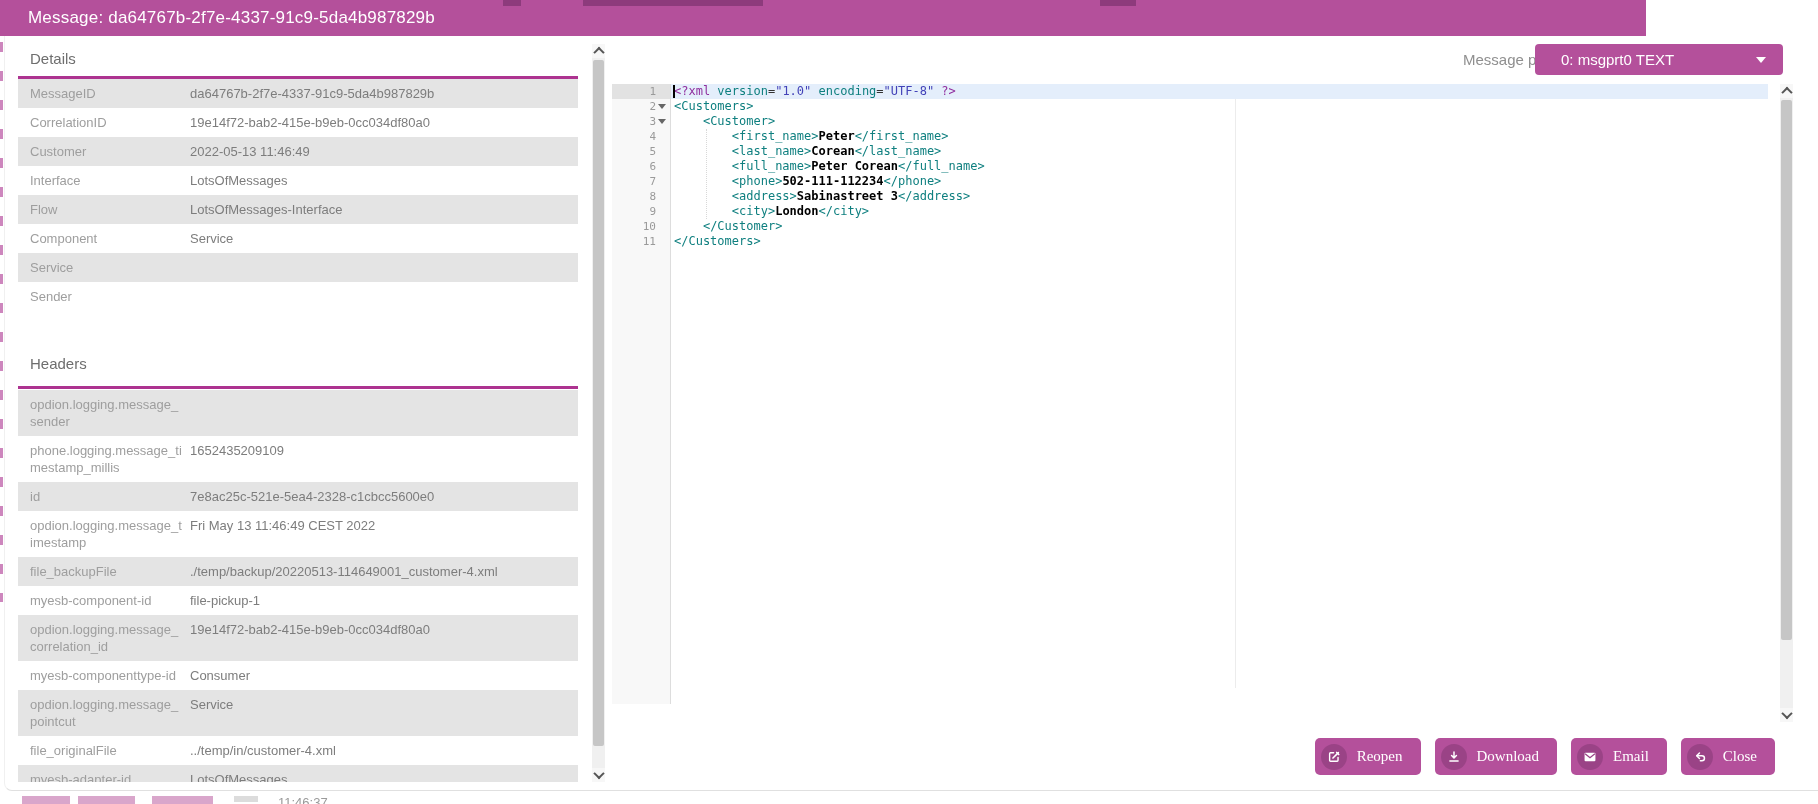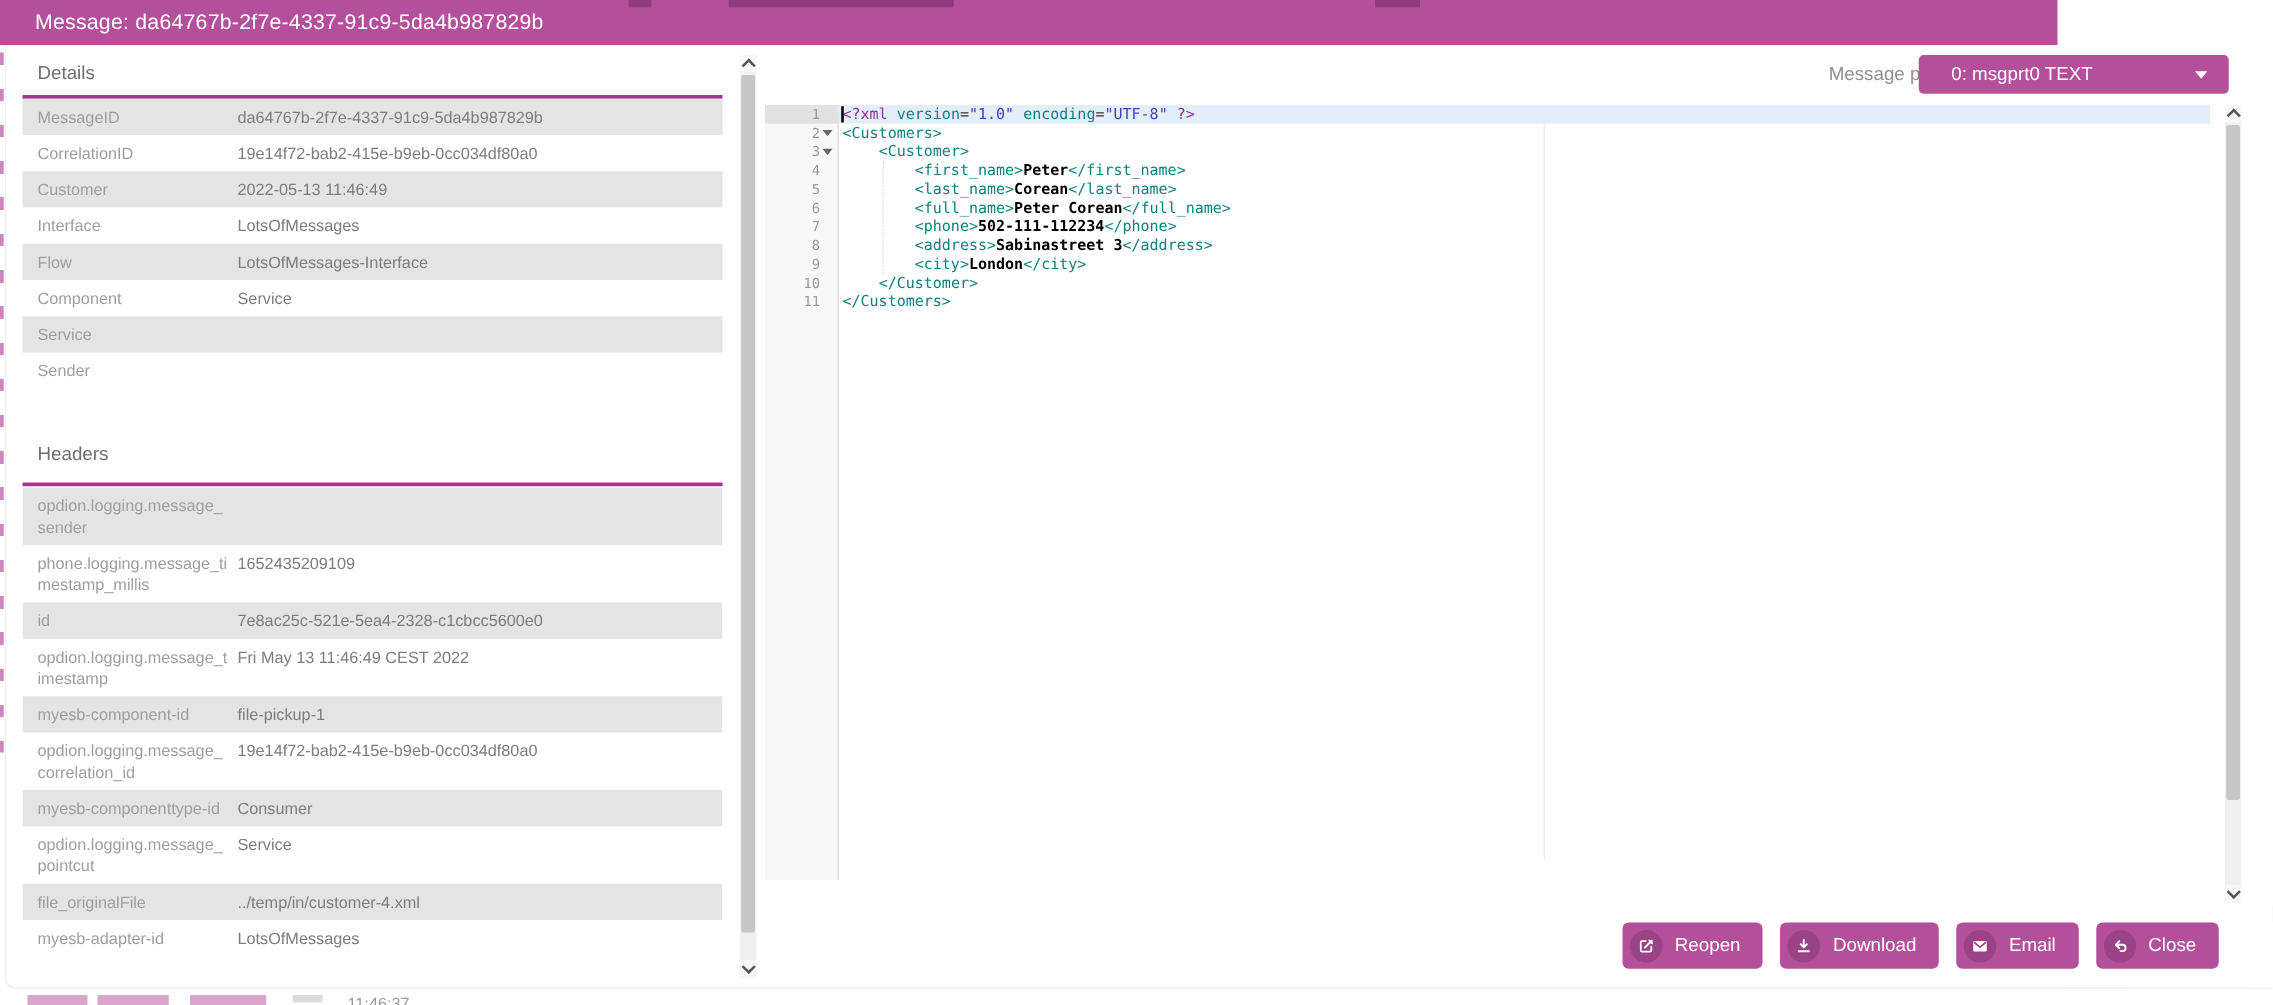--- a/index.html
+++ b/index.html
@@ -80,21 +80,21 @@
   #code{left:674px;top:84px;cursor:text;}
   .cline{height:15px;font-family:"DejaVu Sans Mono",monospace;font-size:12px;line-height:15px;white-space:pre;}
   .tok-meta{color:#8f2e9e;} .tok-tag{color:#0e7f7f;} .tok-attr{color:#0e7f7f;}
   .tok-val{color:#4242b8;} .tok-op{color:#333;} .tok-text{color:#000;font-weight:700;} .tok-plain{color:#000;}
   #cursor{left:673px;top:85px;width:2px;height:13px;background:#000;}
 
   
   #actions{right:43px;top:738px;height:37px;display:flex;gap:14px;}
   .btn{display:flex;align-items:center;gap:10px;padding:0 18px 0 6px;height:37px;
     background:var(--accent,#b4509b);border:none;border-radius:5px;color:#fff;font-size:15px;
-    font-family:Liberation Sans, sans-serif;cursor:pointer;}
+    font-family:Liberation Serif, serif;cursor:pointer;}
   .icirc{width:26px;height:26px;border-radius:50%;background:var(--icon-circle,#9a4386);
     display:flex;align-items:center;justify-content:center;flex:none;}
   .icirc svg{width:14px;height:14px;display:block;}
 </style>
 </head>
 <body>
 
 <div class="abs" id="underlay-left-dashes"></div>
 <div class="abs underlay-block" style="left:22px;width:48px;"></div>
 <div class="abs underlay-block" style="left:78px;width:57px;"></div>
@@ -168,20 +168,24 @@
       <div class="dkey">phone.logging.message_timestamp_millis</div>
       <div class="dval">1652435209109</div>
     </div>
     <div class="drow">
       <div class="dkey">id</div>
       <div class="dval">7e8ac25c-521e-5ea4-2328-c1cbcc5600e0</div>
     </div>
     <div class="drow">
       <div class="dkey">opdion.logging.message_timestamp</div>
       <div class="dval">Fri May 13 11:46:49 CEST 2022</div>
+    </div>
+    <div class="drow">
+      <div class="dkey">file_backupFile</div>
+      <div class="dval">./temp/backup/20220513-114649001_customer-4.xml</div>
     </div>
     <div class="drow">
       <div class="dkey">myesb-component-id</div>
       <div class="dval">file-pickup-1</div>
     </div>
     <div class="drow">
       <div class="dkey">opdion.logging.message_correlation_id</div>
       <div class="dval">19e14f72-bab2-415e-b9eb-0cc034df80a0</div>
     </div>
     <div class="drow">

